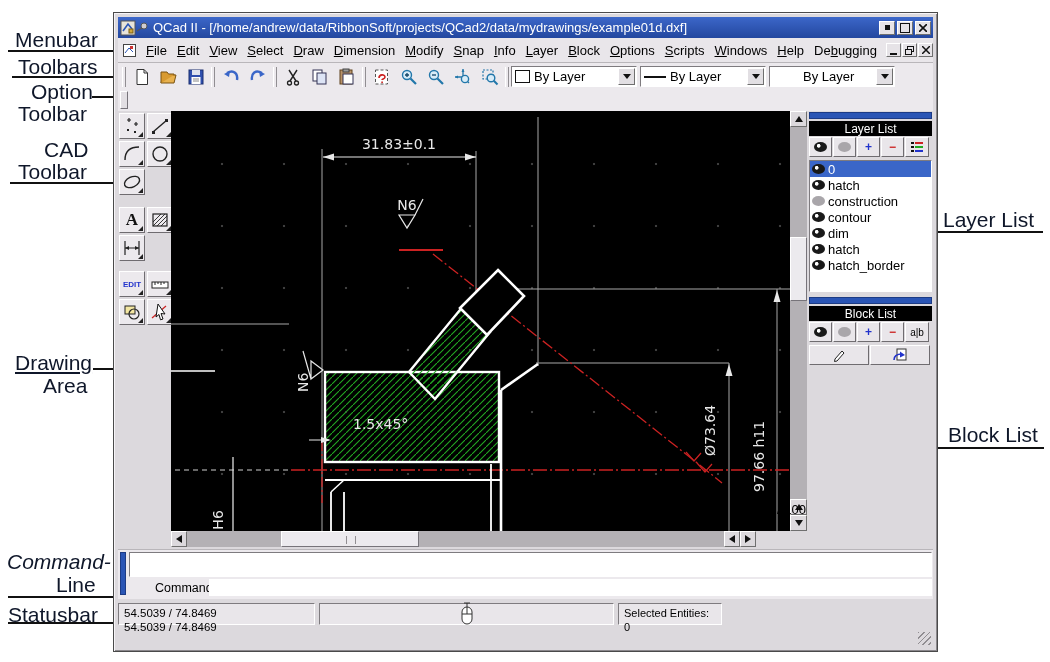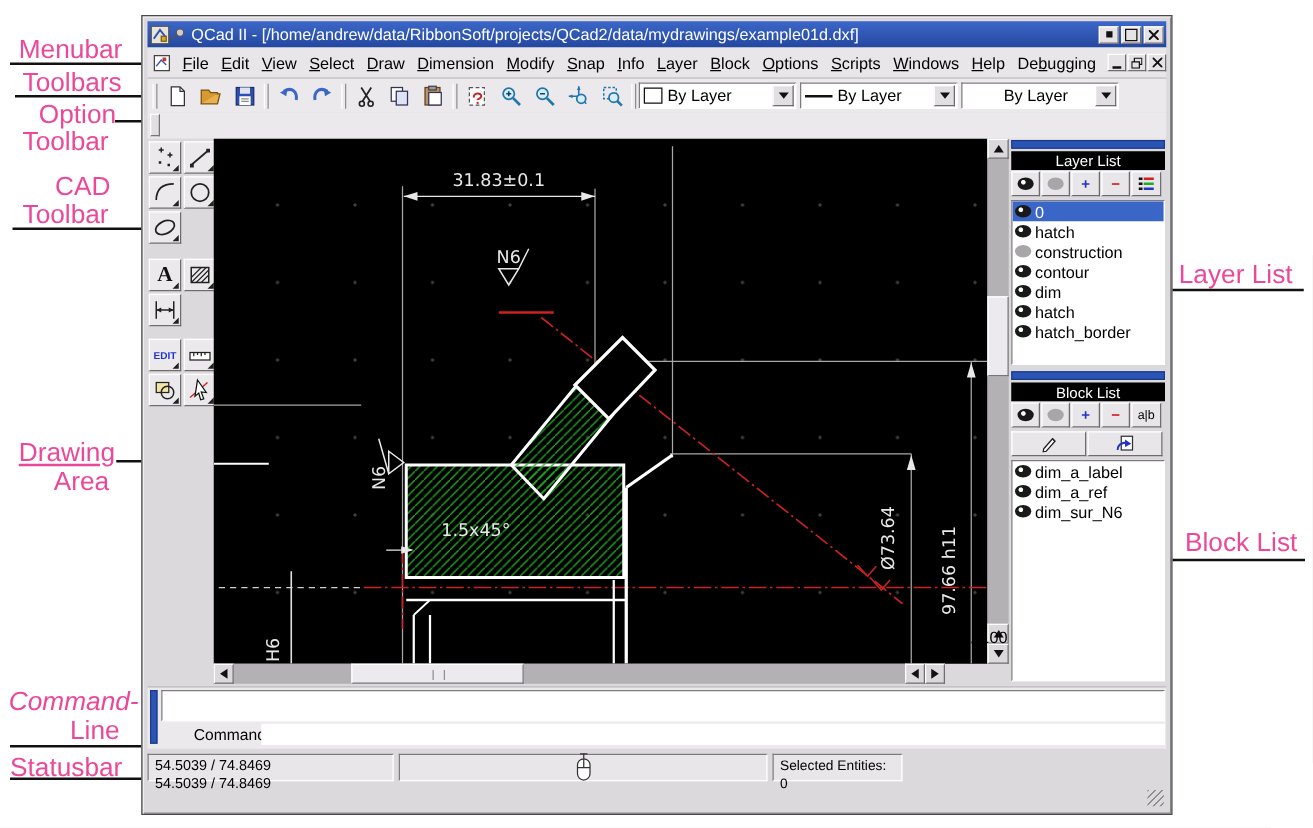--- a/index.html
+++ b/index.html
@@ -1,18 +1,18 @@
 <!DOCTYPE html>
 <html><head>
 <meta charset="utf-8">
 <style>
   html,body{margin:0;padding:0;background:#fff;}
   #figure{position:relative;width:1050px;height:662px;background:#fff;font-family:"Liberation Sans",sans-serif;overflow:hidden;}
   
-  .callout{position:absolute;font-size:21px;color:#ec4899;white-space:nowrap;}
+  .callout{position:absolute;font-size:21px;color:#0f172a;white-space:nowrap;}
   .cline{position:absolute;background:#111;height:2px;}
   
   #app{position:absolute;left:113px;top:12px;width:823px;height:638px;background:#dcd9dd;border:1px solid #4a4a4a;box-shadow:inset 1px 1px 0 #f6f4f7, inset -1px -1px 0 #8a878b;}
   .titlebar{position:absolute;left:4px;top:4px;width:815px;height:21px;background:linear-gradient(#3c67c9,#23479f);display:flex;align-items:center;padding:0 2px;box-sizing:border-box;}
   .titlebar .ttext{color:#fff;font-size:13px;margin-left:4px;white-space:nowrap;overflow:hidden;flex:1;}
   .winbtn{width:16px;height:14px;background:#e6e3e7;border:1px solid;border-color:#fff #6f6f6f #6f6f6f #fff;margin-left:2px;display:flex;align-items:center;justify-content:center;font-size:9px;color:#111;box-sizing:border-box;}
   .menubar{position:absolute;left:4px;top:25px;width:815px;height:25px;background:#e9e6ea;border-bottom:1px solid #b9b6ba;display:flex;align-items:center;box-sizing:border-box;}
   .menu-item{font-size:13px;color:#000;padding:3px 5px;cursor:default;}
   .menu-item u{text-decoration:underline;}
   .mdi-btn{width:15px;height:14px;background:#e6e3e7;border:1px solid;border-color:#fff #6f6f6f #6f6f6f #fff;margin-left:1px;display:flex;align-items:center;justify-content:center;font-size:9px;box-sizing:border-box;}
@@ -534,34 +534,20 @@
           </svg>
         </div>
       <div class="pbtn" style="width:60px;">
           <svg width="15" height="14" viewBox="0 0 15 14">
             <rect x="4" y="1" width="9" height="11" fill="#fff" stroke="#333"></rect>
             <path d="M1 12 C1 7 5 6 9 6" fill="none" stroke="#2233cc" stroke-width="1.6"></path>
             <path d="M12 7 L7 3.5 L7 9.5 Z" fill="#2233cc"></path>
           </svg>
         </div>
     </div>
-    <div class="listbox" style="left:695px;top:355px;width:123px;height:177px;">
-      <div class="lrow">
-          <div class="eye"></div>
-          <span>dim_a_label</span>
-        </div>
-      <div class="lrow">
-          <div class="eye"></div>
-          <span>dim_a_ref</span>
-        </div>
-      <div class="lrow">
-          <div class="eye"></div>
-          <span>dim_sur_N6</span>
-        </div>
-    </div>
 
     <div style="position:absolute;left:4px;top:536px;width:815px;height:49px;background:#ece9ed;border-top:1px solid #b9b6ba;"></div>
     <div class="cmd-handle" style="left:6px;top:539px;height:43px;"></div>
     <div class="cmd-hist" style="left:15px;top:539px;width:803px;height:25px;"></div>
     <div class="cmd-label" style="left:15px;top:566px;width:80px;height:17px;margin-left:21px;">Command:</div>
     <div class="cmd-input" style="left:95px;top:566px;width:723px;height:17px;"></div>
 
     <div class="statusbar">
       <div class="spanel" style="left:0px;width:197px;">
         <div>54.5039 / 74.8469</div>

